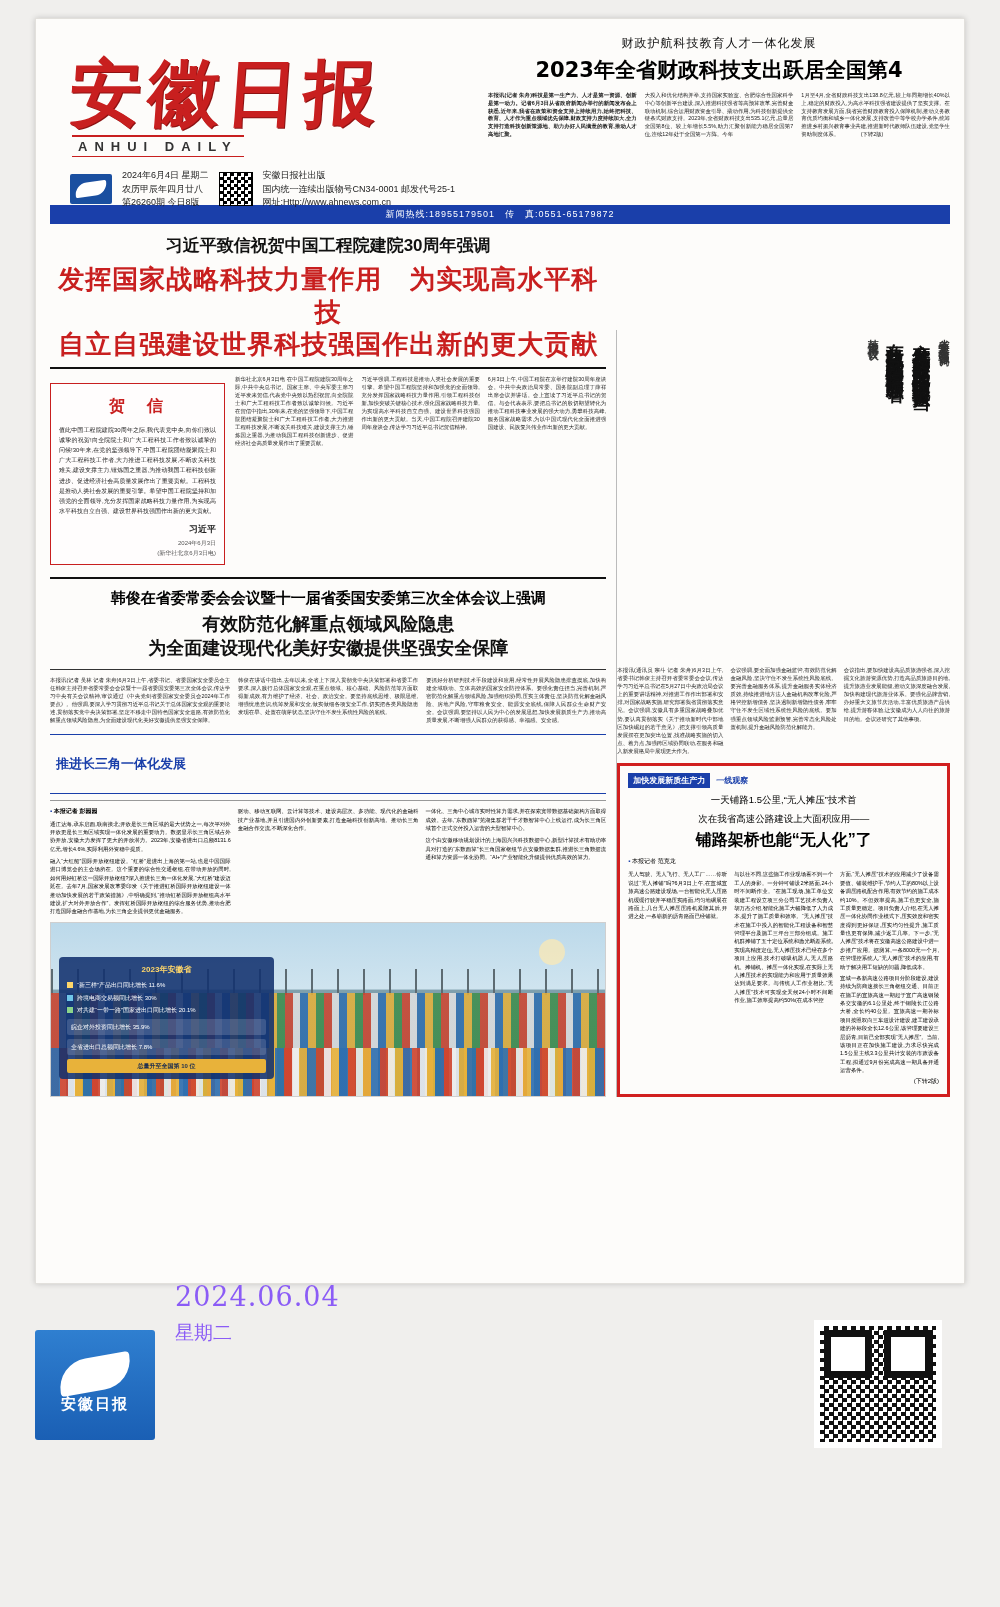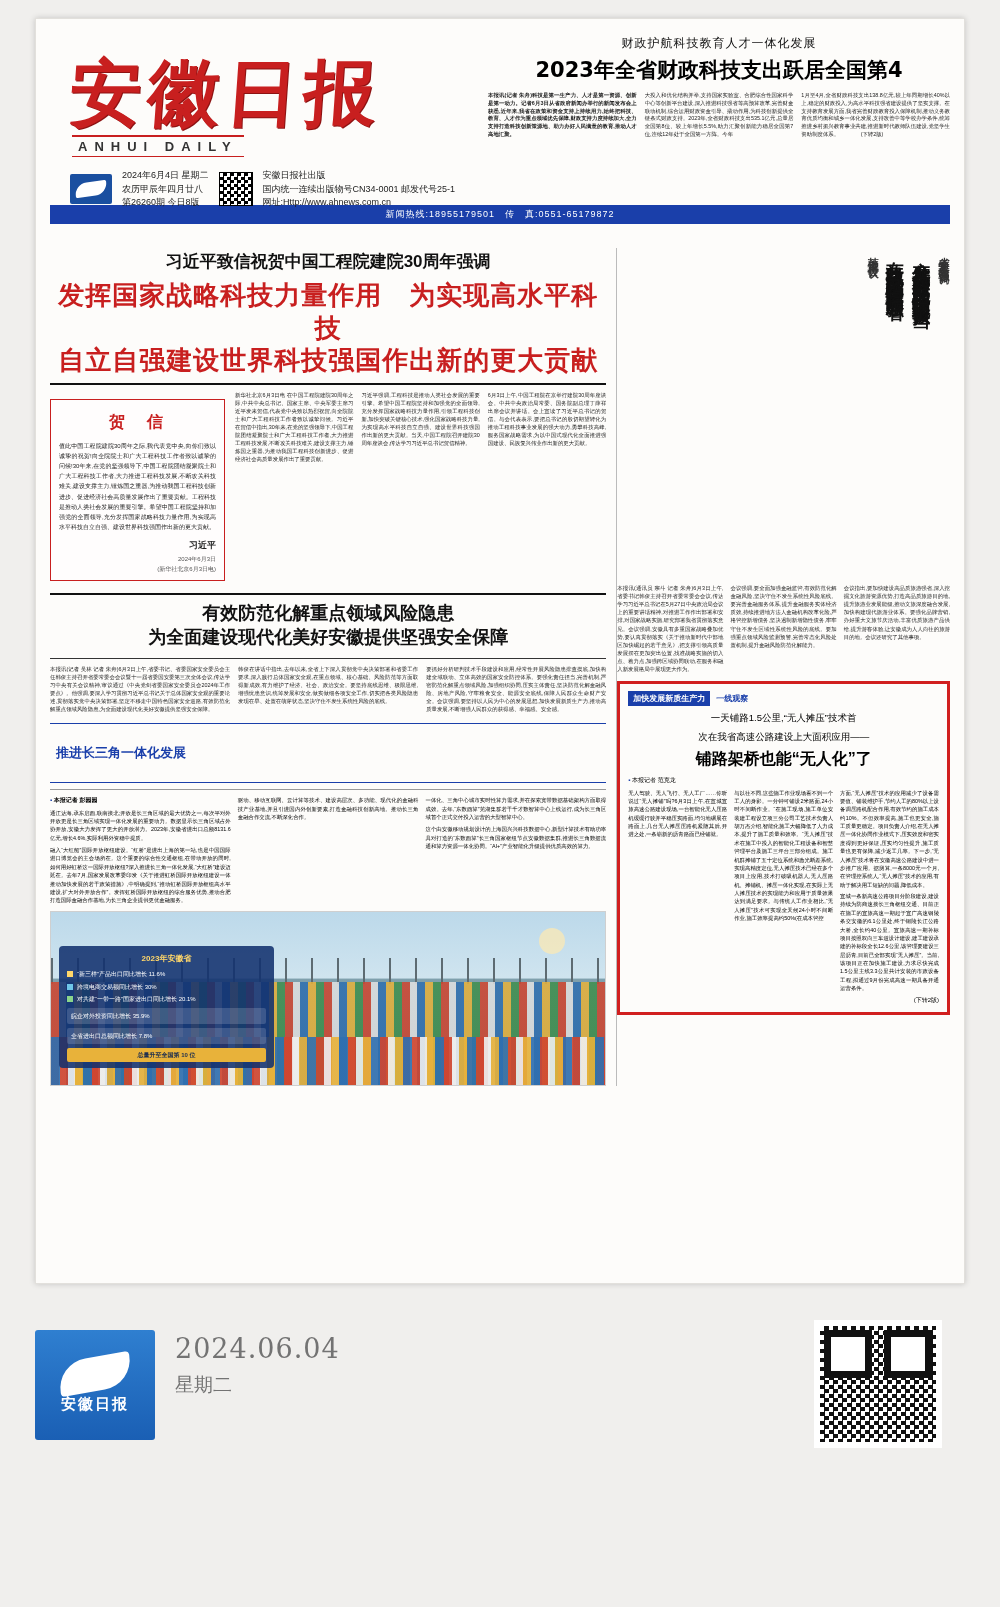--- a/index.html
+++ b/index.html
@@ -63,21 +63,21 @@
     font-family:"DejaVu Sans", sans-serif;
   }
   .top-cols { display:flex; gap:8px; margin-top:8px; font-size:5.4px; line-height:1.45; color:#222; text-align:justify;}
   .top-cols .c { flex:1; }
   .top-cols .lead { font-weight:bold; }
   .newsline {
     margin-top:6px; background:#1a3faa; color:#fff; text-align:center;
     font-size:9px; padding:3px 0; letter-spacing:1px;
   }
   
-  .main { display:flex; gap:10px; margin-top:24px; }
+  .main { display:flex; gap:10px; margin-top:8px;align-items:flex-end; }
   .col-left { width:560px; }
   .col-right { width:336px; border-left:1px solid #bbb; }
   .rule { border-top:2px solid #111; margin:6px 0; }
   .lead-kicker {
     text-align:center; font-weight:bold; font-size:17px; color:#111; margin:2px 0 6px;
   }
   .lead-head {
     text-align:center; font-weight:bold; color:#c81f1f;
     font-size:26px; line-height:1.25; letter-spacing:1px;
     font-family:"DejaVu Sans", sans-serif;
@@ -155,22 +155,22 @@
   .footer-logo{
     position:absolute;left:35px;top:1330px;width:120px;height:110px;
     background:linear-gradient(#2f7fd0,#1a5fb4);border-radius:3px;color:#fff;
     display:flex;flex-direction:column;align-items:center;justify-content:center;gap:4px;
   }
   .footer-logo .swoosh{
     width:74px;height:34px;background:#fff;border-radius:30px 4px 30px 4px;transform:rotate(-10deg);
   }
   .footer-logo .fl-t{font-size:15px;font-weight:bold;letter-spacing:2px;font-family:"DejaVu Serif",serif;}
   .footer-date{
-    position:absolute;left:175px;top:1333px;
-    font-family:"DejaVu Serif", serif; color:#737373;
+    position:absolute;left:175px;top:1281px;
+    font-family:"DejaVu Serif", serif; color:#8b5cf6;
   }
   .footer-date .d1{font-size:27px;letter-spacing:1px;}
   .footer-date .d2{font-size:19px;margin-top:8px;}
   .qr-big{
     position:absolute;right:58px;top:1320px;width:128px;height:128px;
     background:
       repeating-conic-gradient(#111 0% 25%, #fff 0% 50%) 0 0/9px 9px;
     border:6px solid #fff;
   }
   .qr-big::before,.qr-big::after{
@@ -234,20 +234,21 @@
           <div class="sign2">(新华社北京6月3日电)</div>
         </div>
         <div class="body-cols">
           <div class="c">新华社北京6月3日电 在中国工程院建院30周年之际,中共中央总书记、国家主席、中央军委主席习近平发来贺信,代表党中央致以热烈祝贺,向全院院士和广大工程科技工作者致以诚挚问候。习近平在贺信中指出,30年来,在党的坚强领导下,中国工程院团结凝聚院士和广大工程科技工作者,大力推进工程科技发展,不断攻关科技难关,建设支撑主力,锤炼国之重器,为推动我国工程科技创新进步、促进经济社会高质量发展作出了重要贡献。</div>
           <div class="c">习近平强调,工程科技是推动人类社会发展的重要引擎。希望中国工程院坚持和加强党的全面领导,充分发挥国家战略科技力量作用,引领工程科技创新,加快突破关键核心技术,强化国家战略科技力量,为实现高水平科技自立自强、建设世界科技强国作出新的更大贡献。当天,中国工程院召开建院30周年座谈会,传达学习习近平总书记贺信精神。</div>
           <div class="c">6月3日上午,中国工程院在京举行建院30周年座谈会。中共中央政治局常委、国务院副总理丁薛祥出席会议并讲话。会上宣读了习近平总书记的贺信。与会代表表示,要把总书记的殷切期望转化为推动工程科技事业发展的强大动力,勇攀科技高峰,服务国家战略需求,为以中国式现代化全面推进强国建设、民族复兴伟业作出新的更大贡献。</div>
         </div>
       </div>
 
       <div class="rule"></div>
+      <div class="sec2-kicker">韩俊在省委常委会会议暨十一届省委国安委第三次全体会议上强调</div>
       <div class="sec2-head">有效防范化解重点领域风险隐患</div>
       <div class="sec2-head">为全面建设现代化美好安徽提供坚强安全保障</div>
       <div style="border-top:1px solid #333;margin:8px 0 6px;"></div>
       <div class="body-cols">
         <div class="c">本报讯(记者 吴林 记者 朱舟)6月3日上午,省委书记、省委国家安全委员会主任韩俊主持召开省委常委会会议暨十一届省委国安委第三次全体会议,传达学习中央有关会议精神,审议通过《中央党剑省委国家安全委员会2024年工作要点》。他强调,要深入学习贯彻习近平总书记关于总体国家安全观的重要论述,贯彻落实党中央决策部署,坚定不移走中国特色国家安全道路,有效防范化解重点领域风险隐患,为全面建设现代化美好安徽提供坚强安全保障。</div>
         <div class="c">韩俊在讲话中指出,去年以来,全省上下深入贯彻党中央决策部署和省委工作要求,深入践行总体国家安全观,在重点领域、核心基础、风险防范等方面取得新成效,有力维护了经济、社会、政治安全。要坚持底线思维、极限思维,增强忧患意识,统筹发展和安全,做实做细各项安全工作,切实把各类风险隐患发现在早、处置在萌芽状态,坚决守住不发生系统性风险的底线。</div>
         <div class="c">要抓好分析研判技术手段建设和应用,经常性开展风险隐患排查摸底,加快构建全域联动、立体高效的国家安全防控体系。要强化责任担当,完善机制,严密防范化解重点领域风险,加强组织协同,压实主体责任,坚决防范化解金融风险、房地产风险,守牢粮食安全、能源安全底线,保障人民群众生命财产安全。会议强调,要坚持以人民为中心的发展思想,加快发展新质生产力,推动高质量发展,不断增强人民群众的获得感、幸福感、安全感。</div>
       </div>
 
       <div class="promo-bar">

